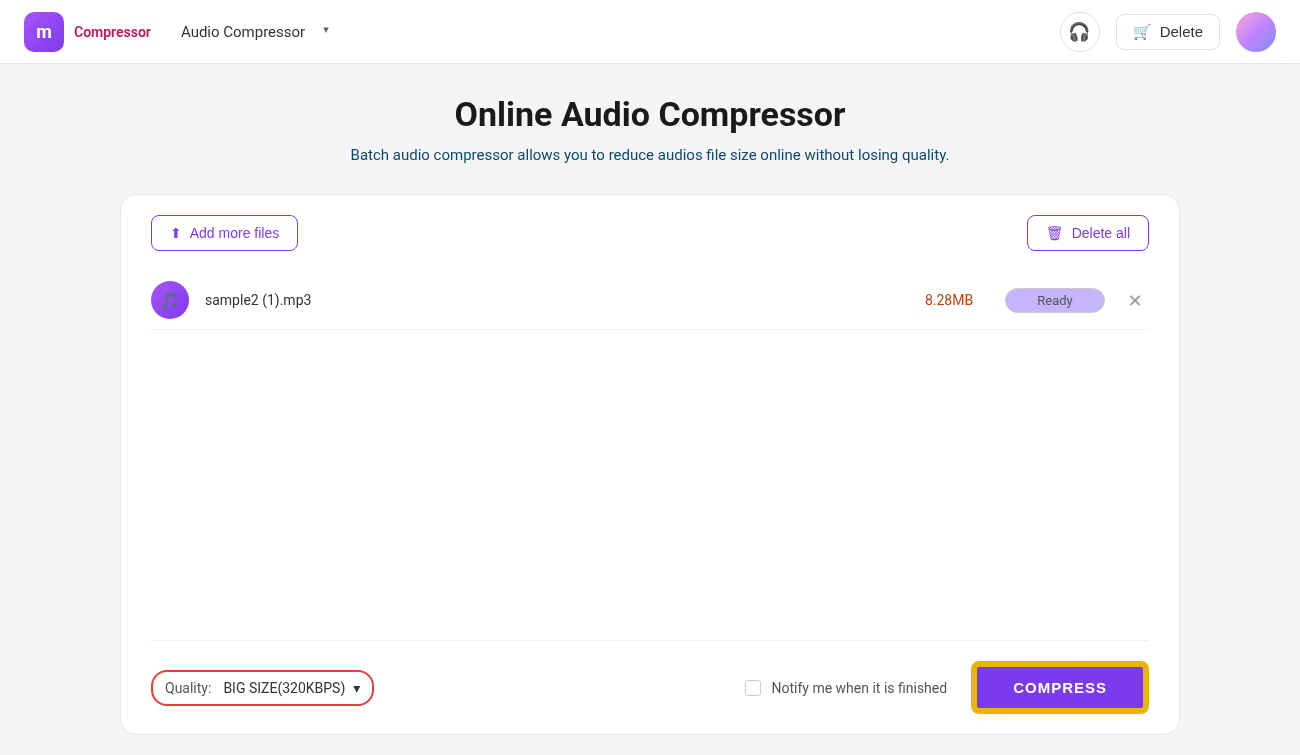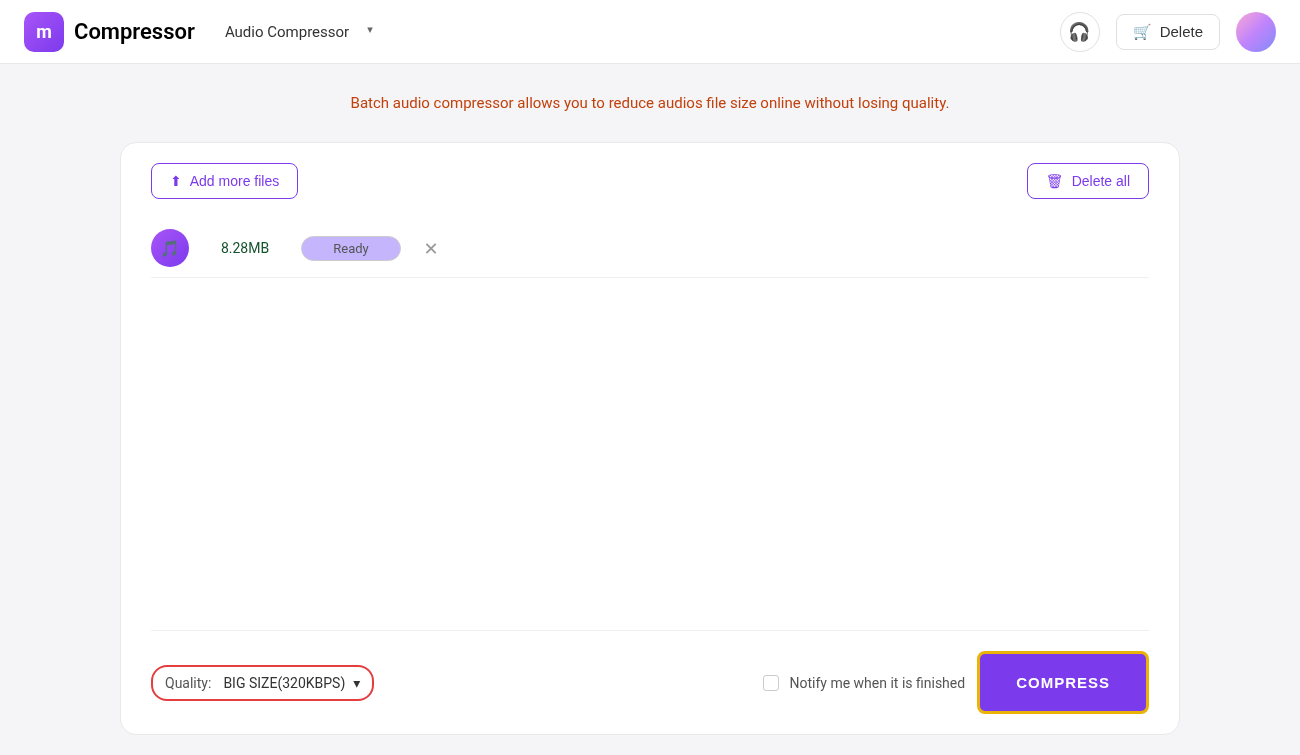--- a/index.html
+++ b/index.html
@@ -35,23 +35,23 @@
       background: linear-gradient(135deg, #a855f7, #7c3aed);
       border-radius: 10px;
       display: flex;
       align-items: center;
       justify-content: center;
       color: white;
       font-weight: bold;
       font-size: 18px;
     }
     .logo-text {
-      font-size: 22px;
+      font-size: 14px;
       font-weight: 600;
-      color: #000000;
+      color: #be185d;
       text-align: center;
     }
     .nav-link {
       display: flex;
       align-items: flex-start;
       gap: 18px;
       font-size: 15px;
       color: #333;
       cursor: pointer;
       padding: 6px 10px;
@@ -114,21 +114,21 @@
 
     .page-title {
       font-size: 34px;
       font-weight: 700;
       color: #1a1a1a;
       margin-bottom: 12px;
       text-align: center;
     }
     .page-subtitle {
       font-size: 15px;
-      color: #c2410c;
+      color: #0c4a6e;
       text-align: center;
       margin-bottom: 30px;
     }
 
     .content-card {
       background: #fff;
       border-radius: 16px;
       width: 100%;
       max-width: 1060px;
       flex: 1;
@@ -195,21 +195,21 @@
       color: white;
       font-size: 16px;
     }
     .file-name {
       font-size: 14px;
       color: #333;
       flex: 1;
     }
     .file-size {
       font-size: 14px;
-      color: #14532d;
+      color: #c2410c;
       width: 80px;
       text-align: center;
     }
     .file-status {
       border: 1px solid #ccc;
       border-radius: 20px;
       padding: 4px 24px;
       font-size: 13px;
       color: #555;
       background: #c4b5fd;
@@ -275,33 +275,33 @@
       flex-shrink: 0;
     }
     .notify-label {
       font-size: 14px;
       color: #555;
     }
 
     .compress-btn {
       background: #7c3aed;
       color: white;
-      border: 3px solid #eab308;
+      border: 6px solid #eab308;
       border-radius: 8px;
-      padding: 20px 36px;
+      padding: 12px 36px;
       font-size: 15px;
       font-weight: 700;
       letter-spacing: 1px;
       cursor: pointer;
     }
 
     .footer-right {
       display: flex;
       align-items: center;
-      gap: 12px;
+      gap: 24px;
     }
   </style>
 </head>
 <body>
 
 <header class="header">
   <div class="header-logo">
     <div class="logo-icon">
       <span>m</span>
     </div>
@@ -318,40 +318,42 @@
     </button>
     <button class="pricing-btn">
       <span>🛒</span>
       <span>Delete</span>
     </button>
     <div class="avatar"></div>
   </div>
 </header>
 
 <main class="main">
+  <h1 class="page-title">Online Audio Compressor</h1>
   <p class="page-subtitle">Batch audio compressor allows you to reduce audios file size online without losing quality.</p>
 
   <div class="content-card">
 
     <div class="card-toolbar">
       <button class="add-files-btn">
         <span>⬆</span>
         <span>Add more files</span>
       </button>
       <button class="delete-all-btn">
         <span>🗑</span>
         <span>Delete all</span>
       </button>
     </div>
 
     <div>
       <div class="file-row">
         <div class="file-icon">
           <span>🎵</span>
         </div>
+        <span class="file-name">sample2 (1).mp3</span>
         <span class="file-size">8.28MB</span>
         <div class="file-status">
           <span>Ready</span>
         </div>
         <div class="file-delete">✕</div>
       </div>
     </div>
 
     <div class="card-footer">
       <div class="quality-section">

